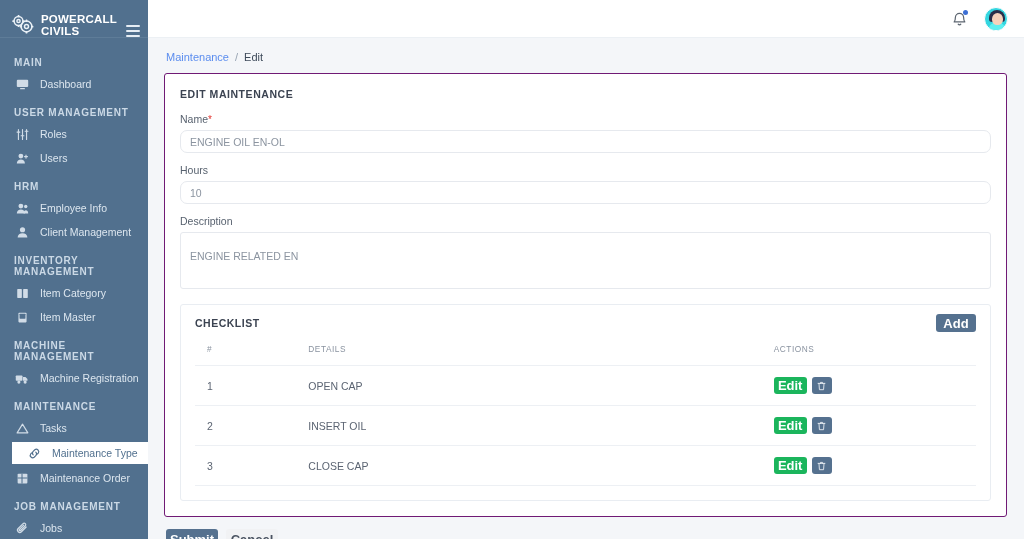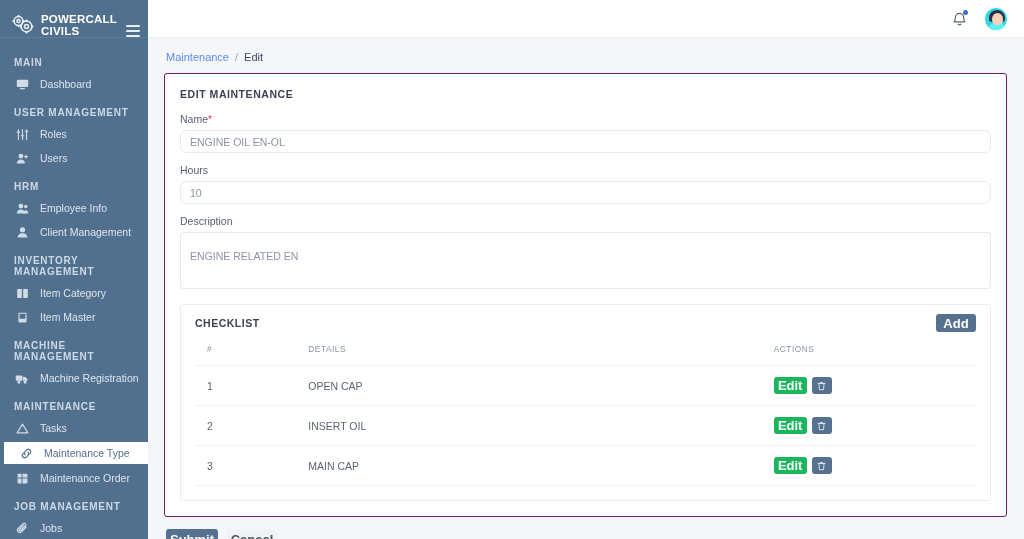--- a/index.html
+++ b/index.html
@@ -66,21 +66,21 @@
   .nav-item .ico {
     width: 16px; height: 14px; flex: 0 0 16px;
     margin-right: 10px;
     display: flex; align-items: center; justify-content: center;
     opacity: .92;
   }
   .nav-item .ico svg { display: block; }
   .nav-item.active {
     background: #ffffff;
     color: #51708e;
-    margin-left: 4px;
+    margin-left: 12px;
     margin-right: 0;
     height: 22px;
   }
   .nav-item.active .ico { opacity: 1; }
 
   
   .main { flex: 1; height: 539px; display: flex; flex-direction: column; background: #f4f6f9; overflow: hidden; }
   .topbar {
     height: 38px; background: #ffffff;
     display: flex; align-items: center; justify-content: flex-end;
@@ -458,21 +458,21 @@
                         <path d="M1.2 2.6h7.6"></path>
                           <path d="M3.9 2.6V1.5h2.2v1.1"></path>
                         <path d="M2.2 2.6 2.7 9.6h4.6l.5-7"></path>
                       </svg>
                     </button>
                   </div>
                 </td>
               </tr>
               <tr>
                 <td class="col-num">3</td>
-                <td class="col-det">MAIN CAP</td>
+                <td class="col-det">CLOSE CAP</td>
                 <td class="col-act">
                   <div class="act-wrap">
                     <button class="btn btn-edit">Edit</button>
                     <button class="btn btn-del">
                       <svg width="9" height="10" viewBox="0 0 10 11" fill="none" stroke="#e9eef4" stroke-width="1" stroke-linecap="round" stroke-linejoin="round">
                         <path d="M1.2 2.6h7.6"></path>
                           <path d="M3.9 2.6V1.5h2.2v1.1"></path>
                         <path d="M2.2 2.6 2.7 9.6h4.6l.5-7"></path>
                       </svg>
                     </button>

